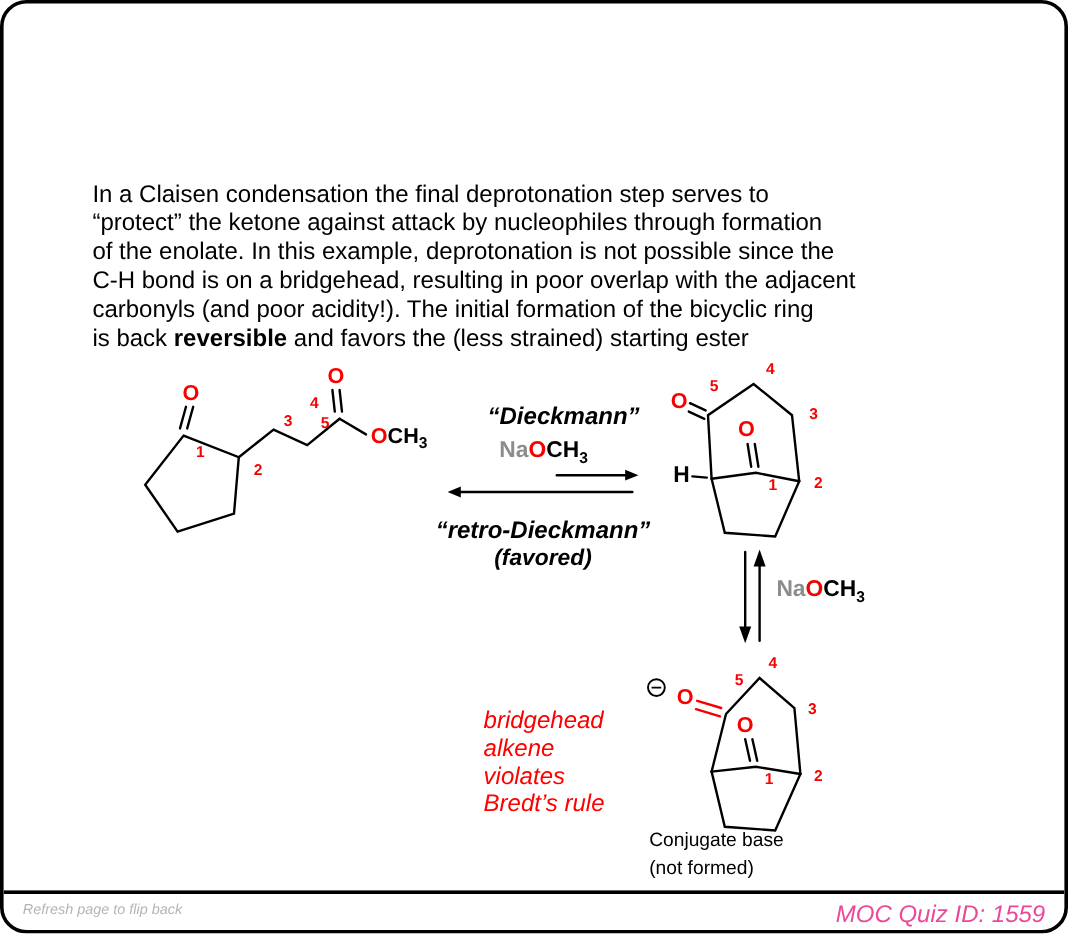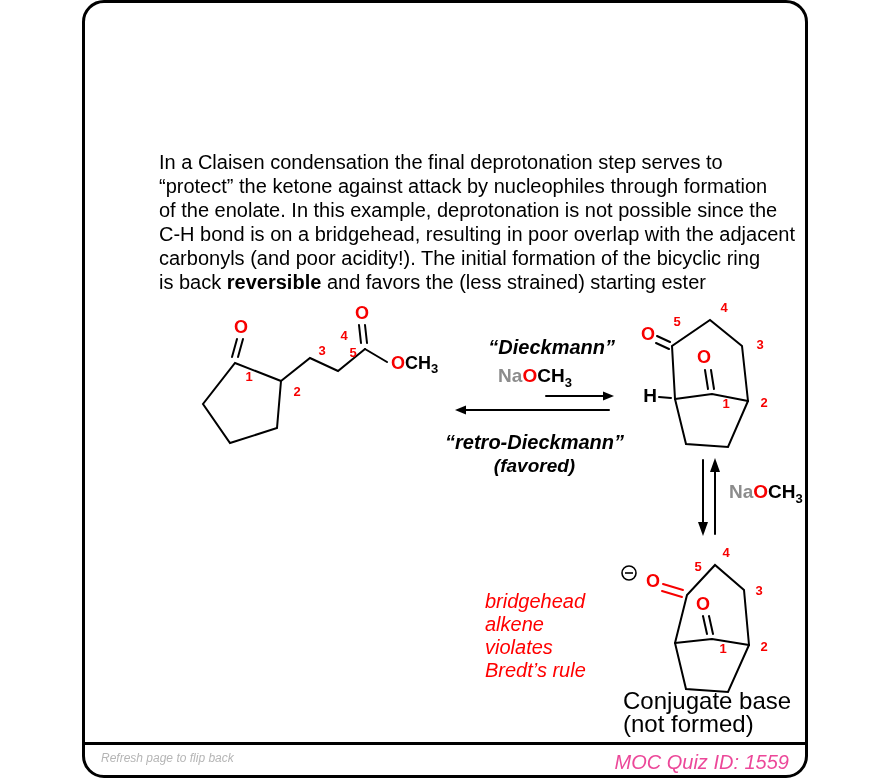--- a/index.html
+++ b/index.html
@@ -1,34 +1,34 @@
 <!DOCTYPE html>
 <html><head>
 <meta charset="utf-8">
 <title>Dieckmann / retro-Dieckmann Quiz Card</title>
 <style>
   * { margin:0; padding:0; box-sizing:border-box; }
   html,body { background:#ffffff; }
   .page {
-    position:relative; width:726px; height:778px; margin:0 auto;
+    position:relative; width:890px; height:778px; margin:0 auto;
     background:#ffffff; border:3px solid #000; border-radius:22px;
     overflow:hidden; color:#000;
     font-family:"Liberation Sans", sans-serif;
   }
   .abs { position:absolute; }
   .intro { left:74px; top:147px; font-size:20px; line-height:24px; white-space:nowrap; }
   .b { font-weight:bold; }
   .rxn-label { font-style:italic; font-weight:bold; font-size:20px; text-align:center; }
   .reagent { font-weight:bold; font-size:19px; }
   .reagent.centered { text-align:center; }
   .reagent .na { color:#8c8c8c; }
   .reagent .o  { color:#f70000; }
   sub { font-size:13px; }
   .bredt { color:#ff0000; font-style:italic; font-size:20px; line-height:23px; }
-  .caption { font-size:24px; line-height:23px; }
+  .caption { font-size:16px; line-height:23px; }
   .rule { left:0; right:0; top:739px; border-top:3px solid #000; height:0; }
   .foot-left  { left:16px;  top:748px; font-size:12px; font-style:italic; color:#b5b5b5; }
   .foot-right { right:16px; top:748px; font-size:20px; font-style:italic; color:#ec4899; }
   svg text { font-family:"Liberation Sans", sans-serif; }
   .bond { stroke:#000; stroke-width:2; stroke-linecap:round; fill:none; }
   .bond-red { stroke:#f70000; }
   .atomO { fill:#f70000; font-size:18px; font-weight:bold; text-anchor:middle; }
   .atomH { fill:#000; font-size:19px; font-weight:bold; text-anchor:middle; }
   .num   { fill:#f70000; font-size:13px; font-weight:bold; text-anchor:middle; }
   .head  { fill:#000; stroke:none; }

